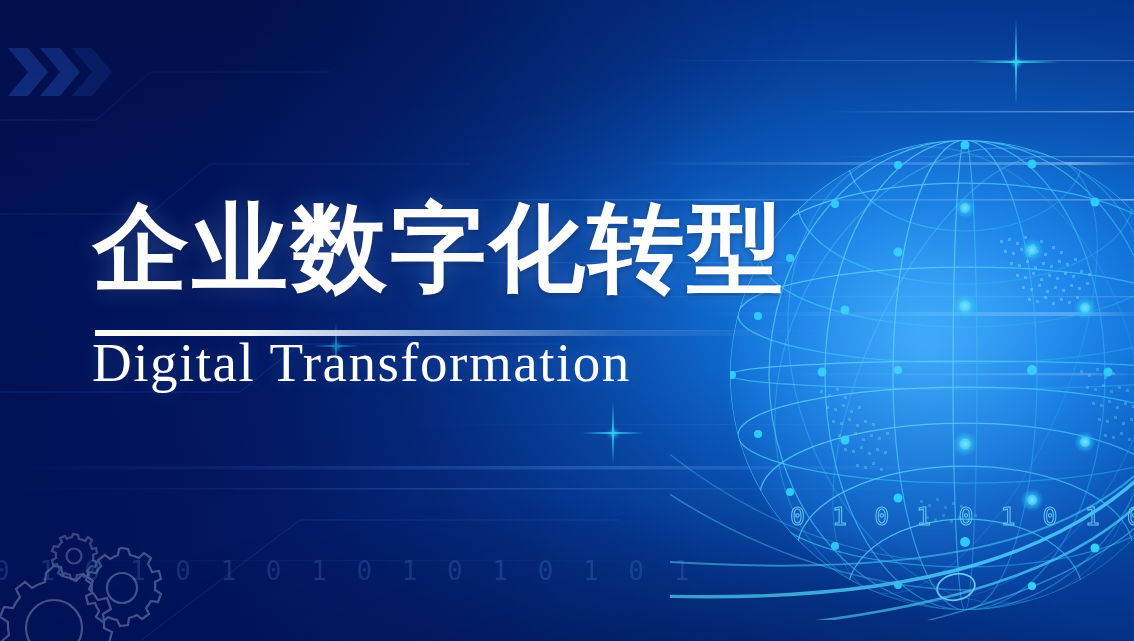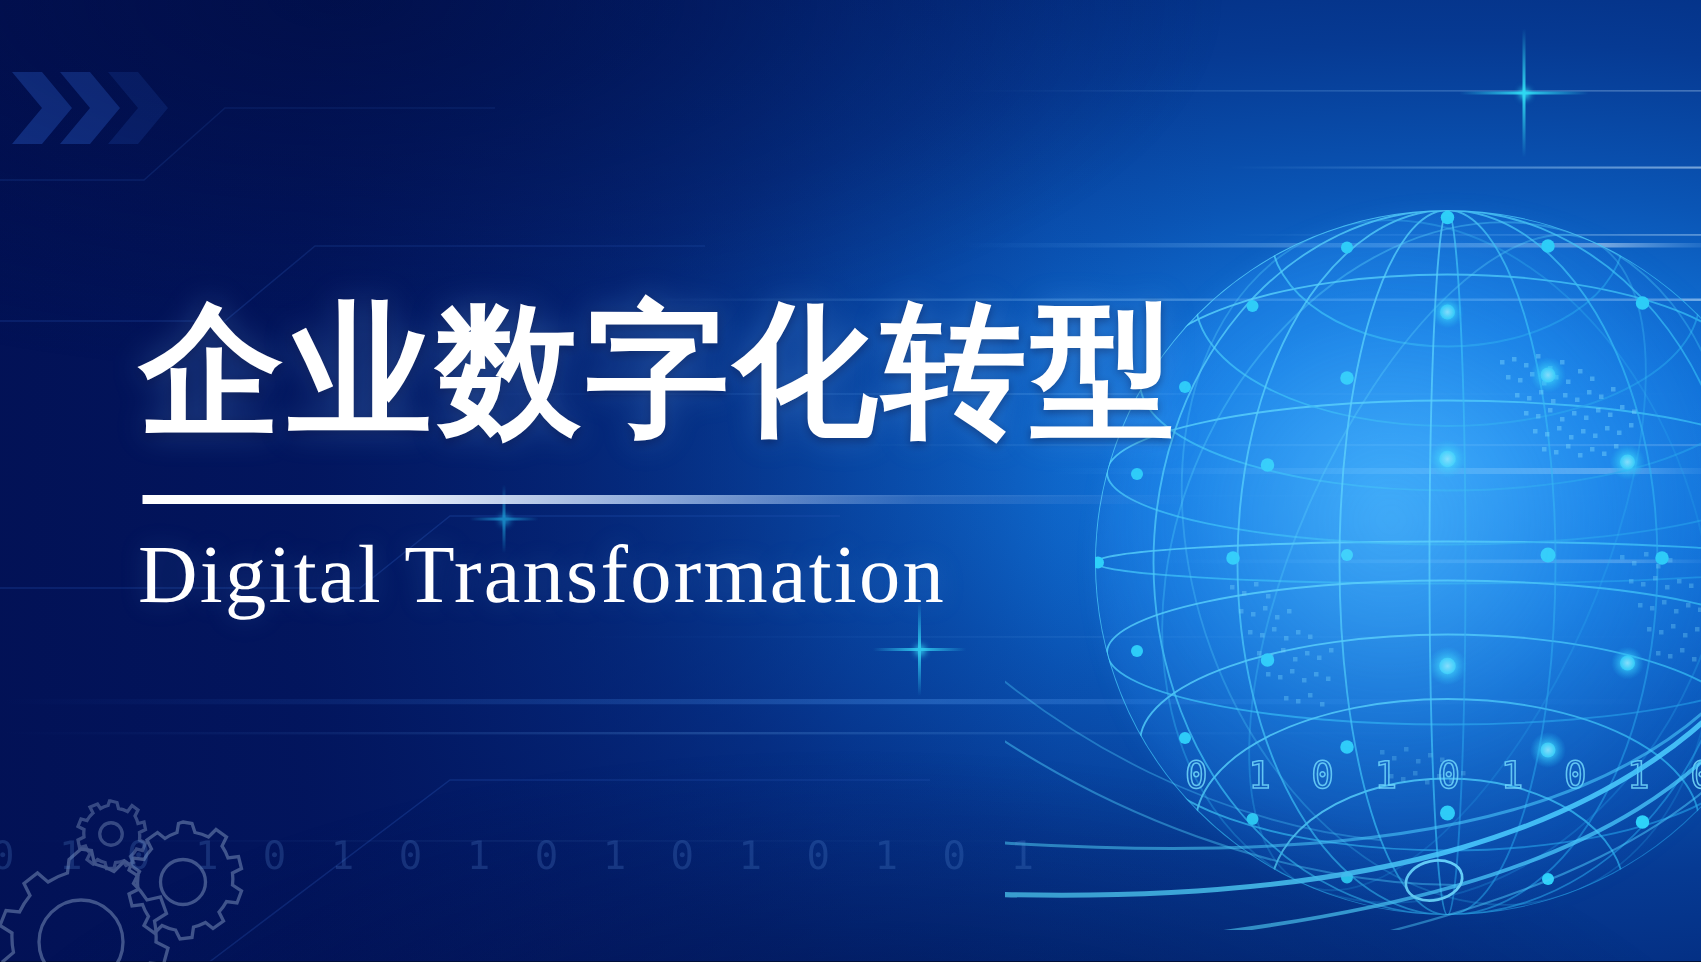--- a/index.html
+++ b/index.html
@@ -53,21 +53,21 @@
     letter-spacing:3px;
     white-space:nowrap;
     text-shadow:0 0 22px rgba(120,190,255,.30), 0 2px 6px rgba(0,10,50,.45);
   }
   .rule{
     position:absolute; left:95px; top:330px;
     width:700px; height:6px;
     background:linear-gradient(90deg,#ffffff 0%, #f2f7ff 22%, rgba(190,215,250,.75) 48%, rgba(120,165,230,.30) 74%, rgba(90,140,220,0) 100%);
   }
   .title-en{
-    position:absolute; left:92px; top:352px;
+    position:absolute; left:92px; top:332px;
     font-family:"Liberation Serif", serif;
     font-size:55px; line-height:1.12;
     color:#ffffff; letter-spacing:1.5px;
     white-space:nowrap;
     text-shadow:0 0 18px rgba(120,190,255,.22);
   }
 
   
   .spark{ position:absolute; pointer-events:none; }
   .spark i{ position:absolute; display:block; background:linear-gradient(currentColor,currentColor); }

